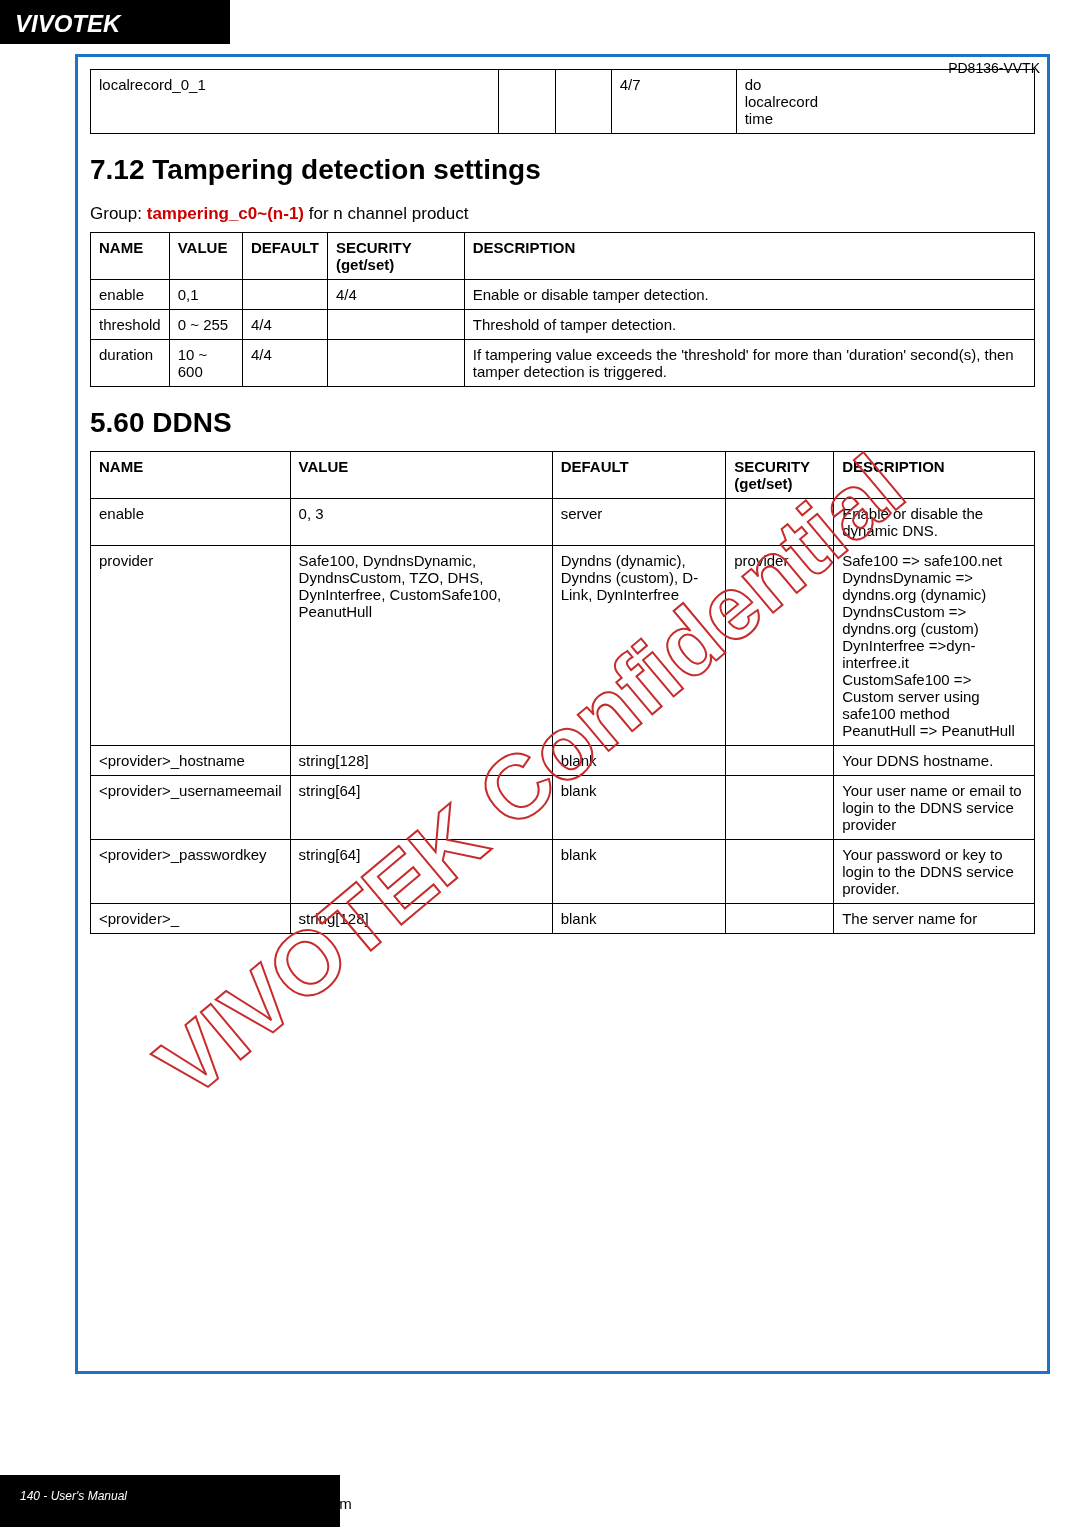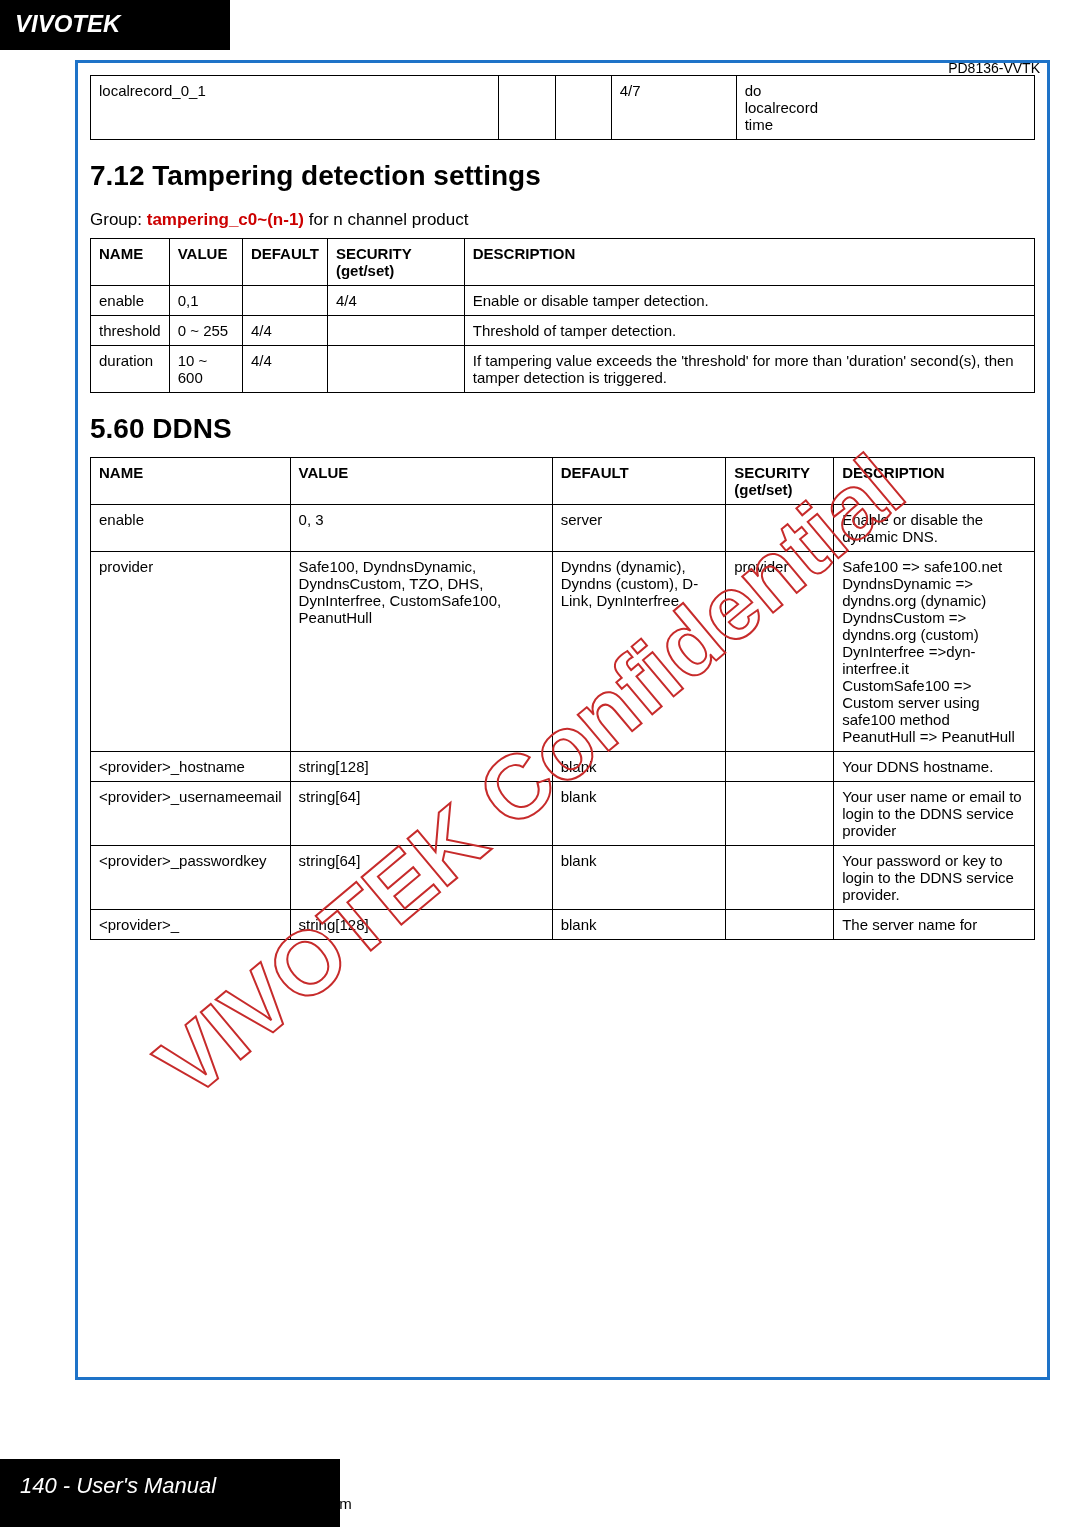--- a/index.html
+++ b/index.html
@@ -6,21 +6,21 @@
   body {
     font-family: Arial, sans-serif;
     background: #fff;
     width: 1080px;
     min-height: 1527px;
     position: relative;
   }
   .header-bar {
     background: #000;
     color: #fff;
-    height: 50px;
+    height: 44px;
     width: 230px;
     padding: 10px 15px;
     font-style: italic;
     font-size: 24px;
     font-weight: bold;
   }
   .model-label {
     position: absolute;
     top: 60px;
     right: 40px;
@@ -60,26 +60,26 @@
     font-size: 17px;
     margin-bottom: 8px;
     color: #000;
     margin-top: 18px;
   }
   .group-line .red { color: #cc0000; font-weight: bold; }
   .footer-bar {
     position: absolute;
     bottom: 0;
     left: 0;
-    height: 68px;
+    height: 52px;
     width: 340px;
     background: #000;
     color: #fff;
     font-style: italic;
-    font-size: 22px;
+    font-size: 12px;
     padding: 14px 20px;
   }
   .url-label {
     position: absolute;
     bottom: 15px;
     left: 250px;
     color: #000;
     font-size: 15px;
   }
   .watermark {

